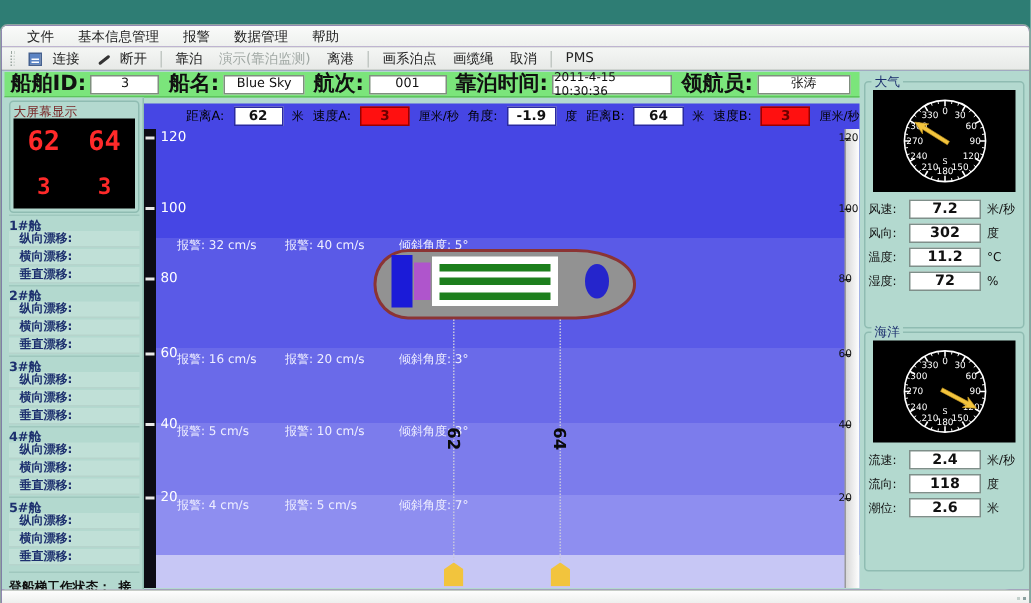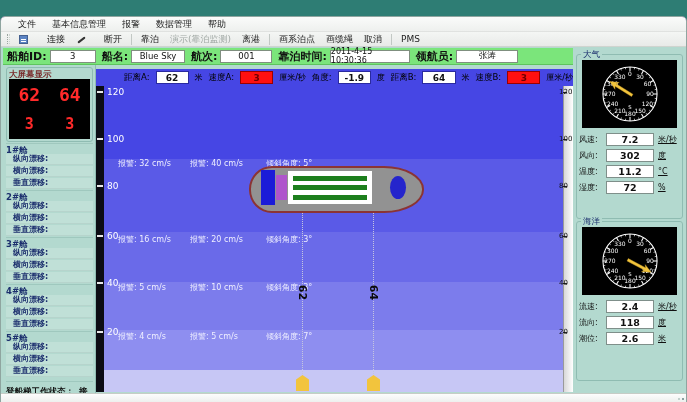--- a/index.html
+++ b/index.html
@@ -11,46 +11,46 @@
 
   
   .menubar { position:absolute; left:0; top:0; width:100%; height:15px;
     background:linear-gradient(#fafbfa,#eef0ee); display:flex; align-items:center;
     padding-left:10px; gap:2px; border-bottom:1px solid #e0e2e0; }
   .menu-item { padding:1px 7px; color:#222; font-size:9px; cursor:default; }
   .toolbar { position:absolute; left:0; top:15px; width:100%; height:15px;
     background:linear-gradient(#f4f6f4,#e8eae8); display:flex; align-items:center;
     padding-left:3px; gap:1px; border-bottom:1px solid #cfd4cf; }
   .tgrip { width:3px; height:10px; border-left:1px dotted #9aa5a0; border-right:1px dotted #cdd5d0; margin:0 3px; }
-  .tbtn { display:flex; align-items:center; gap:19px; padding:1px 5px; color:#222; font-size:9px; }
+  .tbtn { display:flex; align-items:center; gap:7px; padding:1px 5px; color:#222; font-size:9px; }
   .tbtn.disabled { color:#a0a8a4; }
   .tsep { width:1px; height:11px; background:#c2c8c4; margin:0 3px; }
   .icon-connect { width:9px; height:9px; background:
       linear-gradient(#5b84c4,#5b84c4); border:1px solid #44608f; display:inline-block; position:relative; }
   .icon-connect:after{ content:""; position:absolute; left:1px; top:3px; width:5px; height:1px; background:#fff; box-shadow:0 2px 0 #fff; }
   .icon-pen { width:9px; height:9px; display:inline-block; position:relative; }
   .icon-pen:after { content:""; position:absolute; left:1px; top:4px; width:9px; height:2px;
       background:#333; transform:rotate(-38deg); border-radius:1px; }
 
   
   .infobar { position:absolute; left:2px; top:31px; width:570px; height:17px;
     background:var(--info-bar-green,#7be57b); display:flex; align-items:center;
     padding-left:4px; border-bottom:1px solid #5ec45e; }
-  .info-label { font-weight:bold; color:#111; font-size:11px; white-space:nowrap; }
+  .info-label { font-weight:bold; color:#111; font-size:14px; white-space:nowrap; }
   .info-box { background:#fff; border:1px solid #7f8f7f; height:13px; display:flex;
     align-items:center; justify-content:center; font-size:8.5px; color:#111; margin:0 6px 0 3px; }
 
   
   .workspace { position:absolute; left:0; top:30px; width:687px; height:346px; background:var(--panel-teal,#b3d9cf); }
 
   
   .leftpanel { position:absolute; left:2px; top:48px; width:93px; height:328px;
     background:var(--panel-teal,#b3d9cf); border-right:1px solid #8fbcb2; padding:2px 2px 0 3px; }
   .display-group { border:1px solid #8fbcb2; border-radius:3px; padding:1px 2px 2px 2px; margin-bottom:1px; }
-  .display-title { font-size:8.5px; font-weight:bold; color:#7a2a2a; height:10px; }
+  .display-title { font-size:8.5px; font-weight:normal; color:#7a2a2a; height:10px; }
   .black-display { background:#000; height:60px; display:grid; grid-template-columns:1fr 1fr;
     grid-template-rows:1fr 1fr; align-items:center; justify-items:center;
     font-family:"DejaVu Sans Mono","Liberation Mono",monospace; color:var(--display-red,#ff2a2a); }
   .bd-top { font-size:18px; font-weight:bold; }
   .bd-bot { font-size:15px; font-weight:bold; }
   .hold-group { margin-top:1px; }
   .hold-title { font-size:8.5px; font-weight:bold; color:#1c2f6e; height:11px; border-top:1px solid #9fc8be; padding-top:1px; }
   .hold-item { font-size:8px; font-weight:bold; color:#1c2f6e; height:11px; padding-left:7px;
     background:rgba(255,255,255,0.18); border-bottom:1px solid rgba(0,0,0,0.05); margin-bottom:1px; line-height:10px; }
   .gangway { margin-top:4px; font-size:8.5px; font-weight:bold; color:#111; border-top:1px solid #9fc8be; padding-top:4px; }
@@ -104,21 +104,21 @@
   .gb-ocean { top:173px; height:160px; }
   .gb-title { position:absolute; left:4px; top:-6px; background:var(--panel-teal,#b3d9cf);
     padding:0 2px; font-size:8.5px; color:#1c2f6e; }
   .gauge { position:absolute; left:5px; top:5px; width:95px; height:68px; background:#000;
     display:flex; align-items:center; justify-content:center; }
   .env-fields { position:absolute; left:0; top:76px; width:100%; }
   .env-row { display:flex; align-items:center; height:16px; padding:0 2px; }
   .env-label { width:27px; font-size:8px; color:#111; }
   .env-box { width:48px; height:13px; background:#fff; border:1px solid #7f8f8a; display:flex;
     align-items:center; justify-content:center; font-size:9.5px; font-weight:bold; color:#111; }
-  .env-unit { font-size:8px; color:#111; padding-left:4px; white-space:nowrap;text-decoration:underline; }
+  .env-unit { font-size:8px; color:#111; padding-left:4px; white-space:nowrap; }
 
   
   .statusbar { position:absolute; left:0; top:376px; width:687px; height:14px;
     background:linear-gradient(#fdfdfd,#e4e7e4); border-top:1px solid #c6ccc6; }
   .grip { position:absolute; right:4px; bottom:3px; width:2px; height:2px; background:#8ba0a0;
     box-shadow:-4px 0 0 #8ba0a0, 0 -4px 0 #8ba0a0, -4px -4px 0 #c2d0cc; }
   .bottombar { position:absolute; left:0; top:390px; width:687px; height:12px;
     background:linear-gradient(#79c4b8,#2e7d74); border-radius:0 0 5px 5px; }
 </style>
 </head>

